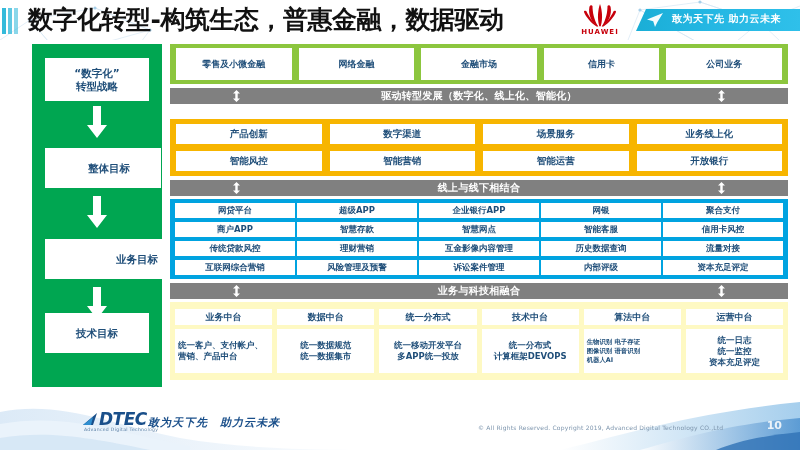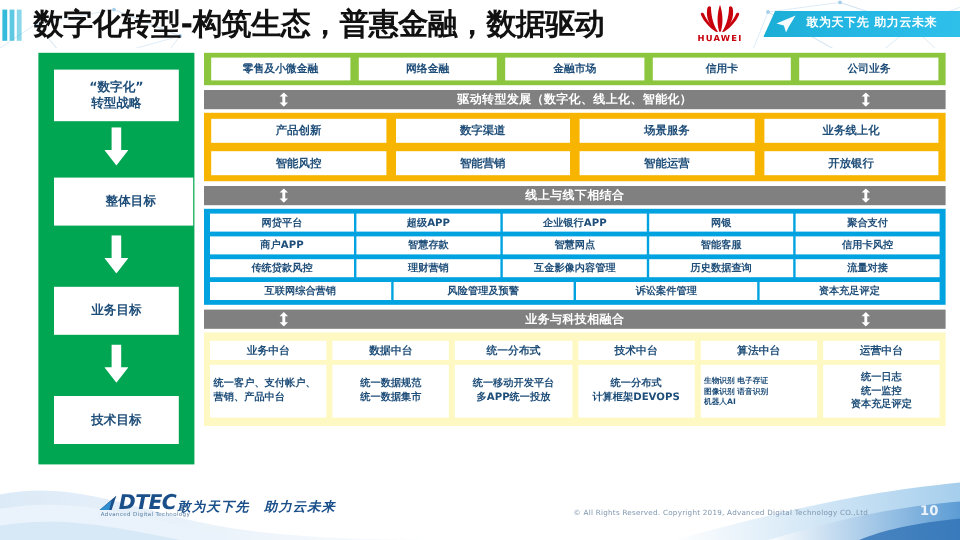--- a/index.html
+++ b/index.html
@@ -35,41 +35,41 @@
     font-weight:bold;letter-spacing:.5px;white-space:nowrap;}
 
   
   .leftcol{position:absolute;left:32px;top:44px;width:130px;height:343px;
     background:#00a651;}
   .goal-box{position:absolute;left:13px;width:104px;height:40px;background:#ffffff;
     display:flex;align-items:center;justify-content:center;text-align:center;
     font-size:10.5px;font-weight:bold;color:#1f4e79;line-height:13px;}
   .gb0{top:14px;height:43px;}
   .gb1{top:104px;padding-left:12px;}
-  .gb2{top:195px;}
-  .gb3{top:286px;}
+  .gb2{top:195px;padding-left:40px;}
+  .gb3{top:269px;}
   .dn-arrow{position:absolute;left:55px;width:20px;height:32px;}
   .da0{top:62px;} .da1{top:152px;} .da2{top:243px;}
 
   
   .rightcol{position:absolute;left:170px;top:44px;width:618px;}
 
   .green-band{background:#8cc63e;padding:4px 6px;}
   .green-row{display:flex;gap:7px;}
-  .green-row .cell{flex:1;background:#ffffff;height:19px;display:flex;
+  .green-row .cell{flex:1;background:#ffffff;height:32px;display:flex;
     align-items:center;justify-content:center;font-size:9px;color:#1f4e79;font-weight:bold;}
 
   .graybar{height:16px;background:#808080;position:relative;margin-top:4px;
     display:flex;align-items:center;justify-content:center;}
   .graybar .gtext{font-size:10px;color:#ffffff;font-weight:bold;letter-spacing:.3px;}
   .graybar .updown{position:absolute;top:2px;width:9px;height:12px;}
   .graybar .updown.l{left:62px;}
   .graybar .updown.r{right:62px;}
 
-  .orange-band{background:#f7b500;padding:5px 6px;margin-top:3px;}
+  .orange-band{background:#f7b500;padding:5px 6px;margin-top:15px;}
   .orange-band .orow{display:flex;gap:8px;}
   .orange-band .orow+.orow{margin-top:7px;}
   .orange-band .cell{flex:1;background:#ffffff;height:20px;display:flex;
     align-items:center;justify-content:center;font-size:9.5px;color:#1f4e79;font-weight:bold;}
 
   .blue-band{background:#00a3e0;padding:4px 5px;margin-top:3px;}
   .blue-band .brow{display:flex;gap:2px;}
   .blue-band .brow+.brow{margin-top:4px;}
   .blue-band .cell{flex:1;background:#ffffff;height:15px;display:flex;
     align-items:center;justify-content:center;font-size:8.5px;color:#1f4e79;font-weight:bold;
@@ -256,20 +256,21 @@
         <div class="cell">传统贷款风控</div>
         <div class="cell">理财营销</div>
         <div class="cell">互金影像内容管理</div>
         <div class="cell">历史数据查询</div>
         <div class="cell">流量对接</div>
       </div>
       <div class="brow">
         <div class="cell">互联网综合营销</div>
         <div class="cell">风险管理及预警</div>
         <div class="cell">诉讼案件管理</div>
+        <div class="cell">内部评级</div>
         <div class="cell">资本充足评定</div>
       </div>
     </div>
 
     <div class="graybar">
       <svg class="updown l" viewBox="0 0 9 12">
         <path d="M4.5 0 L8 3.5 H5.7 V8.5 H8 L4.5 12 L1 8.5 H3.3 V3.5 H1 Z" fill="#ffffff"></path>
       </svg>
       <span class="gtext">业务与科技相融合</span>
       <svg class="updown r" viewBox="0 0 9 12">

